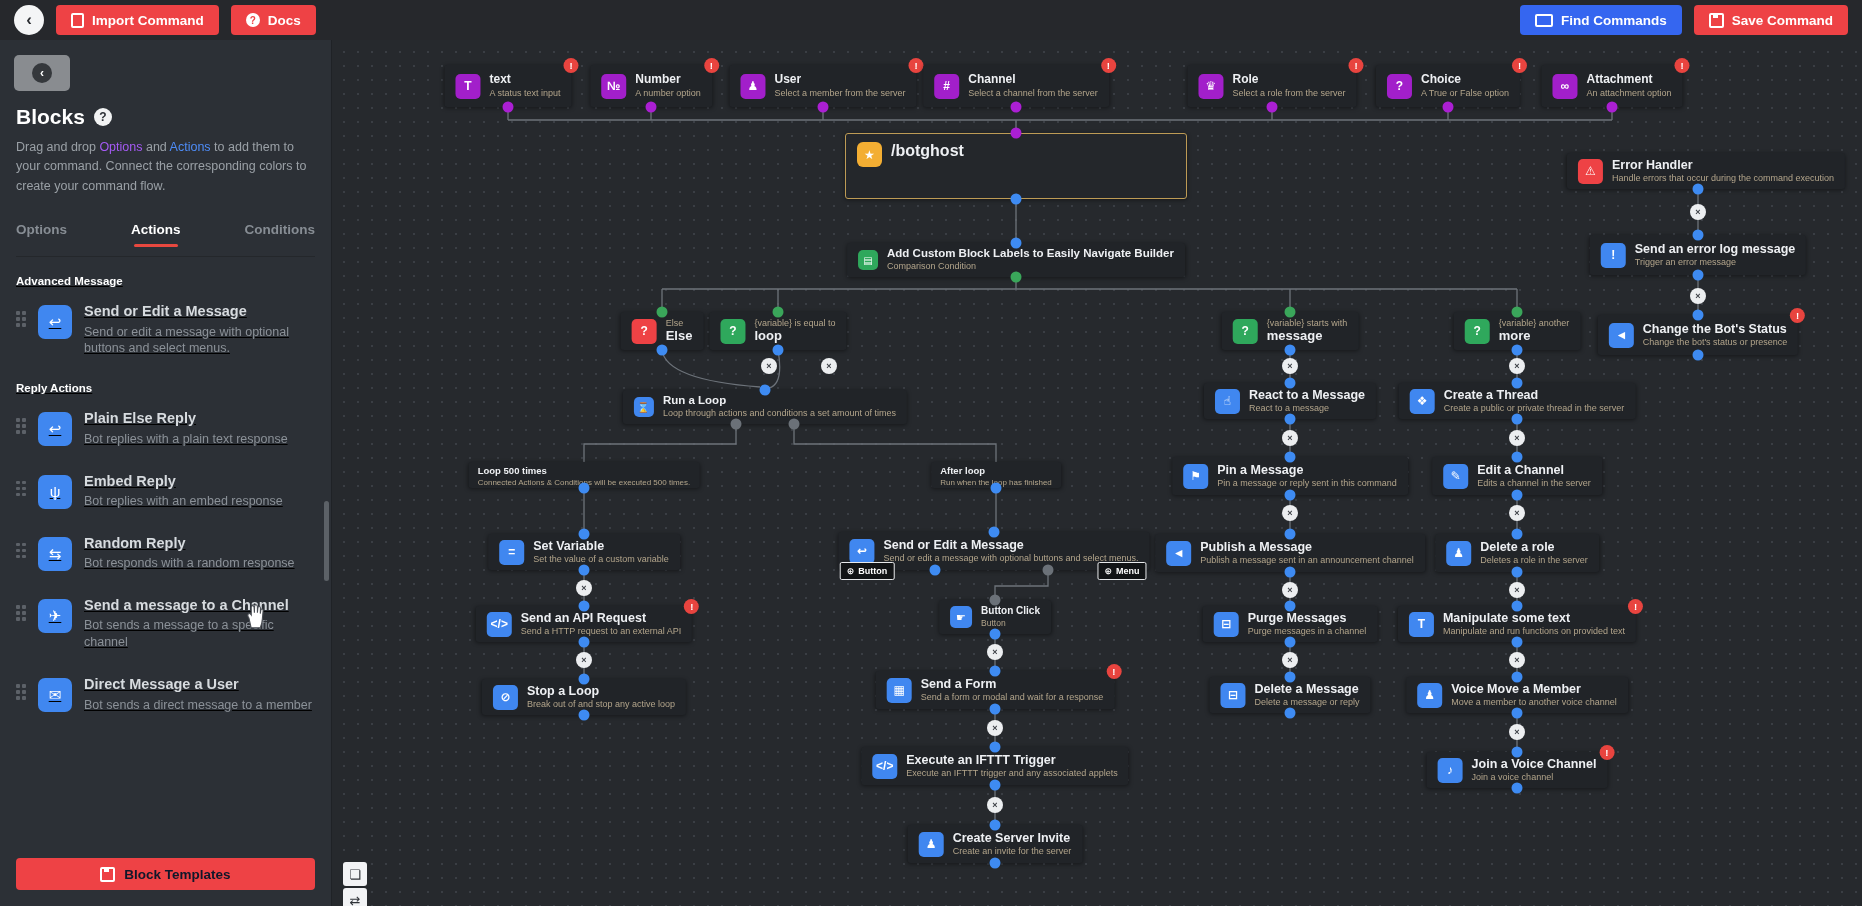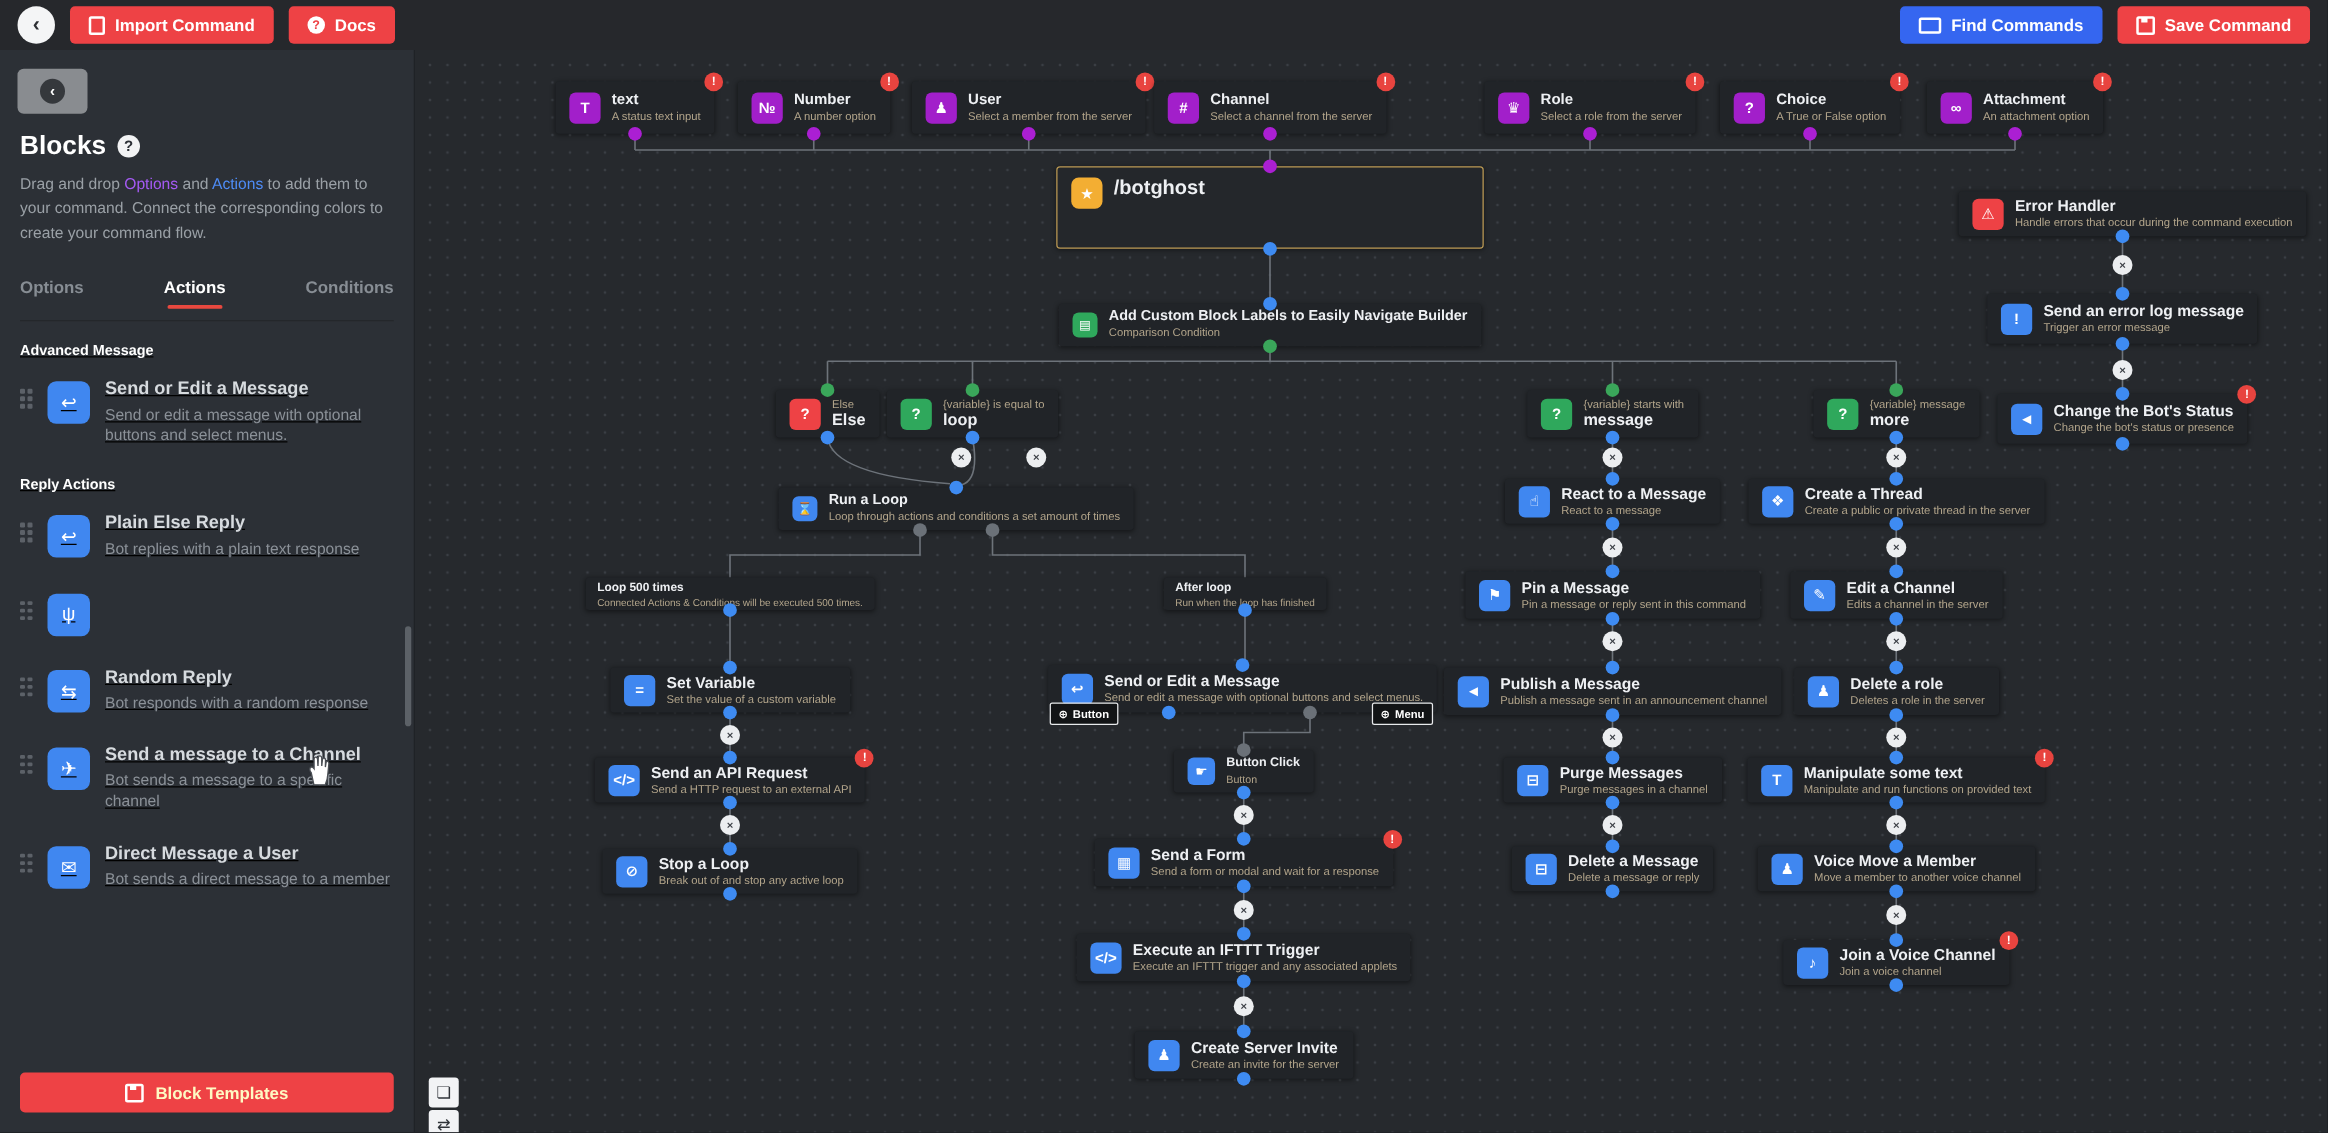--- a/index.html
+++ b/index.html
@@ -42,21 +42,21 @@
   .sb-list{flex:1;overflow:hidden;padding:12px 14px 0 16px;position:relative;text-decoration:underline;}
   .sb-section{font-size:11.5px;font-weight:bold;color:#fff;margin:6px 0 16px;}
   .sb-item{display:flex;gap:12px;margin-bottom:25px;align-items:flex-start;cursor:grab;}
   .handle{display:grid;grid-template-columns:4px 4px;grid-auto-rows:4px;gap:2px;margin-top:8px;flex:0 0 auto;}
   .hdot{width:3.5px;height:3.5px;background:#5c6168;border-radius:1px;}
   .sb-ic{width:34px;height:34px;border-radius:7px;background:#4087f0;color:#fff;font-size:15px;
          display:flex;align-items:center;justify-content:center;flex:0 0 auto;margin-top:2px;}
   .sb-it-title{font-size:14.5px;font-weight:bold;color:#d7dbdf;line-height:1.2;}
   .sb-it-desc{font-size:12.5px;color:#8b9198;line-height:1.35;margin-top:3px;}
   .vscroll{position:absolute;right:2px;top:244px;width:5px;height:80px;background:#5c6167;border-radius:3px;}
-  .sb-templates{margin:10px 16px 16px;height:32px;background:#ee4245;border-radius:4px;color:#fef9c3;
+  .sb-templates{margin:10px 16px 16px;height:32px;background:#ee4245;border-radius:4px;color:#0f172a;
          font-weight:bold;font-size:13.5px;display:flex;align-items:center;justify-content:center;gap:9px;cursor:pointer;}
   
   .canvas{position:absolute;left:332px;top:40px;right:0;bottom:0;background:#26292d;
           background-image:radial-gradient(circle,#3a3e44 1px,transparent 1.3px);
           background-size:14px 14px;background-position:5px 5px;overflow:hidden;}
   .edges{position:absolute;left:0;top:0;z-index:1;}
   .node{position:absolute;transform:translateX(-50%);background:#212428;border-radius:3px;
         display:flex;align-items:center;gap:9px;padding:0 11px;box-sizing:border-box;
         box-shadow:0 1px 4px rgba(0,0,0,.45);z-index:5;cursor:pointer;}
   .nicon{width:25px;height:25px;border-radius:5px;color:#fff;font-size:12px;font-weight:bold;
@@ -177,20 +177,24 @@
         <div class="sb-item">
           <div class="handle">
             <span class="hdot"></span>
             <span class="hdot"></span>
             <span class="hdot"></span>
             <span class="hdot"></span>
             <span class="hdot"></span>
             <span class="hdot"></span>
           </div>
           <span class="sb-ic">ψ</span>
+          <div>
+            <div class="sb-it-title">Embed Reply</div>
+            <div class="sb-it-desc">Bot replies with an embed response</div>
+          </div>
         </div>
         <div class="sb-item">
           <div class="handle">
             <span class="hdot"></span>
             <span class="hdot"></span>
             <span class="hdot"></span>
             <span class="hdot"></span>
             <span class="hdot"></span>
             <span class="hdot"></span>
           </div>
@@ -328,21 +332,21 @@
         <div class="node condition" style="left: 958px; top: 272px; height: 38px;">
           <span class="nicon green">?</span>
           <div>
             <div class="nsmall">{variable} starts with</div>
             <div class="ntitle">message</div>
           </div>
         </div>
         <div class="node condition" style="left: 1185px; top: 272px; height: 38px;">
           <span class="nicon green">?</span>
           <div>
-            <div class="nsmall">{variable} message</div>
+            <div class="nsmall">{variable} another</div>
             <div class="ntitle">more</div>
           </div>
         </div>
         <div class="node action slim" style="left: 433px; top: 350px; height: 34px;">
           <span class="nicon blue">⌛</span>
           <div>
             <div class="ntitle">Run a Loop</div>
             <div class="ndesc">Loop through actions and conditions a set amount of times</div>
           </div>
         </div>

